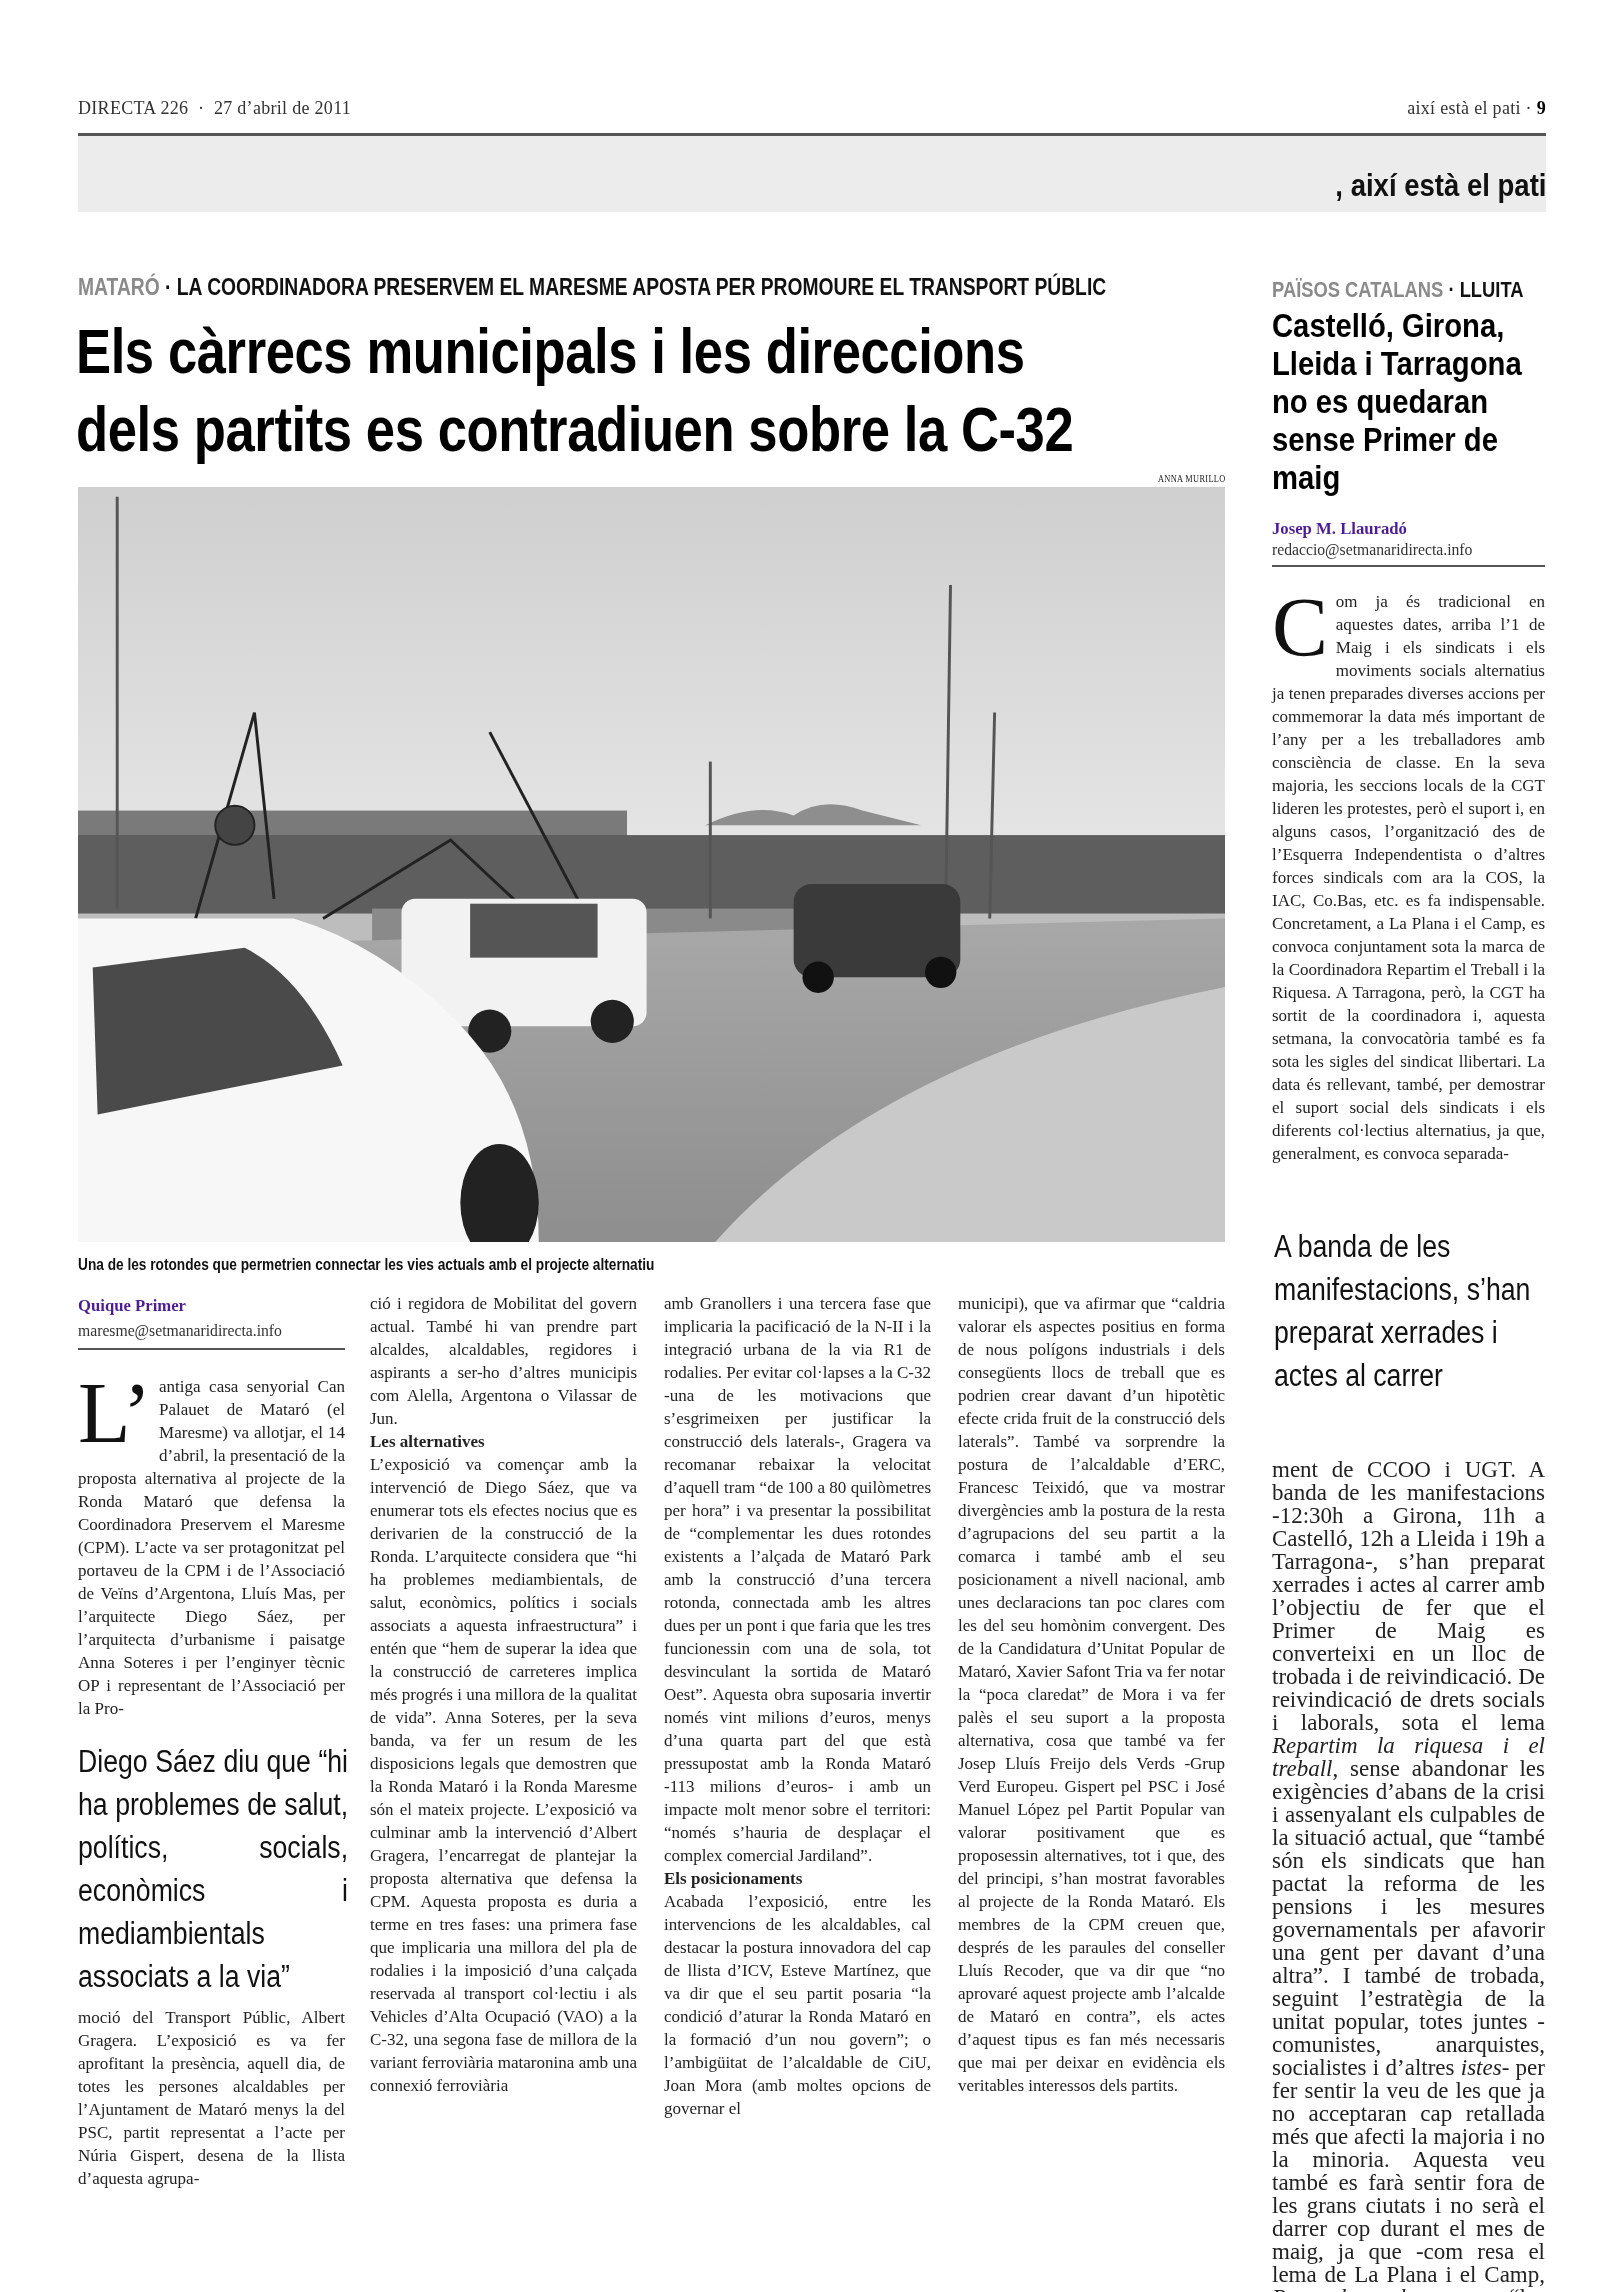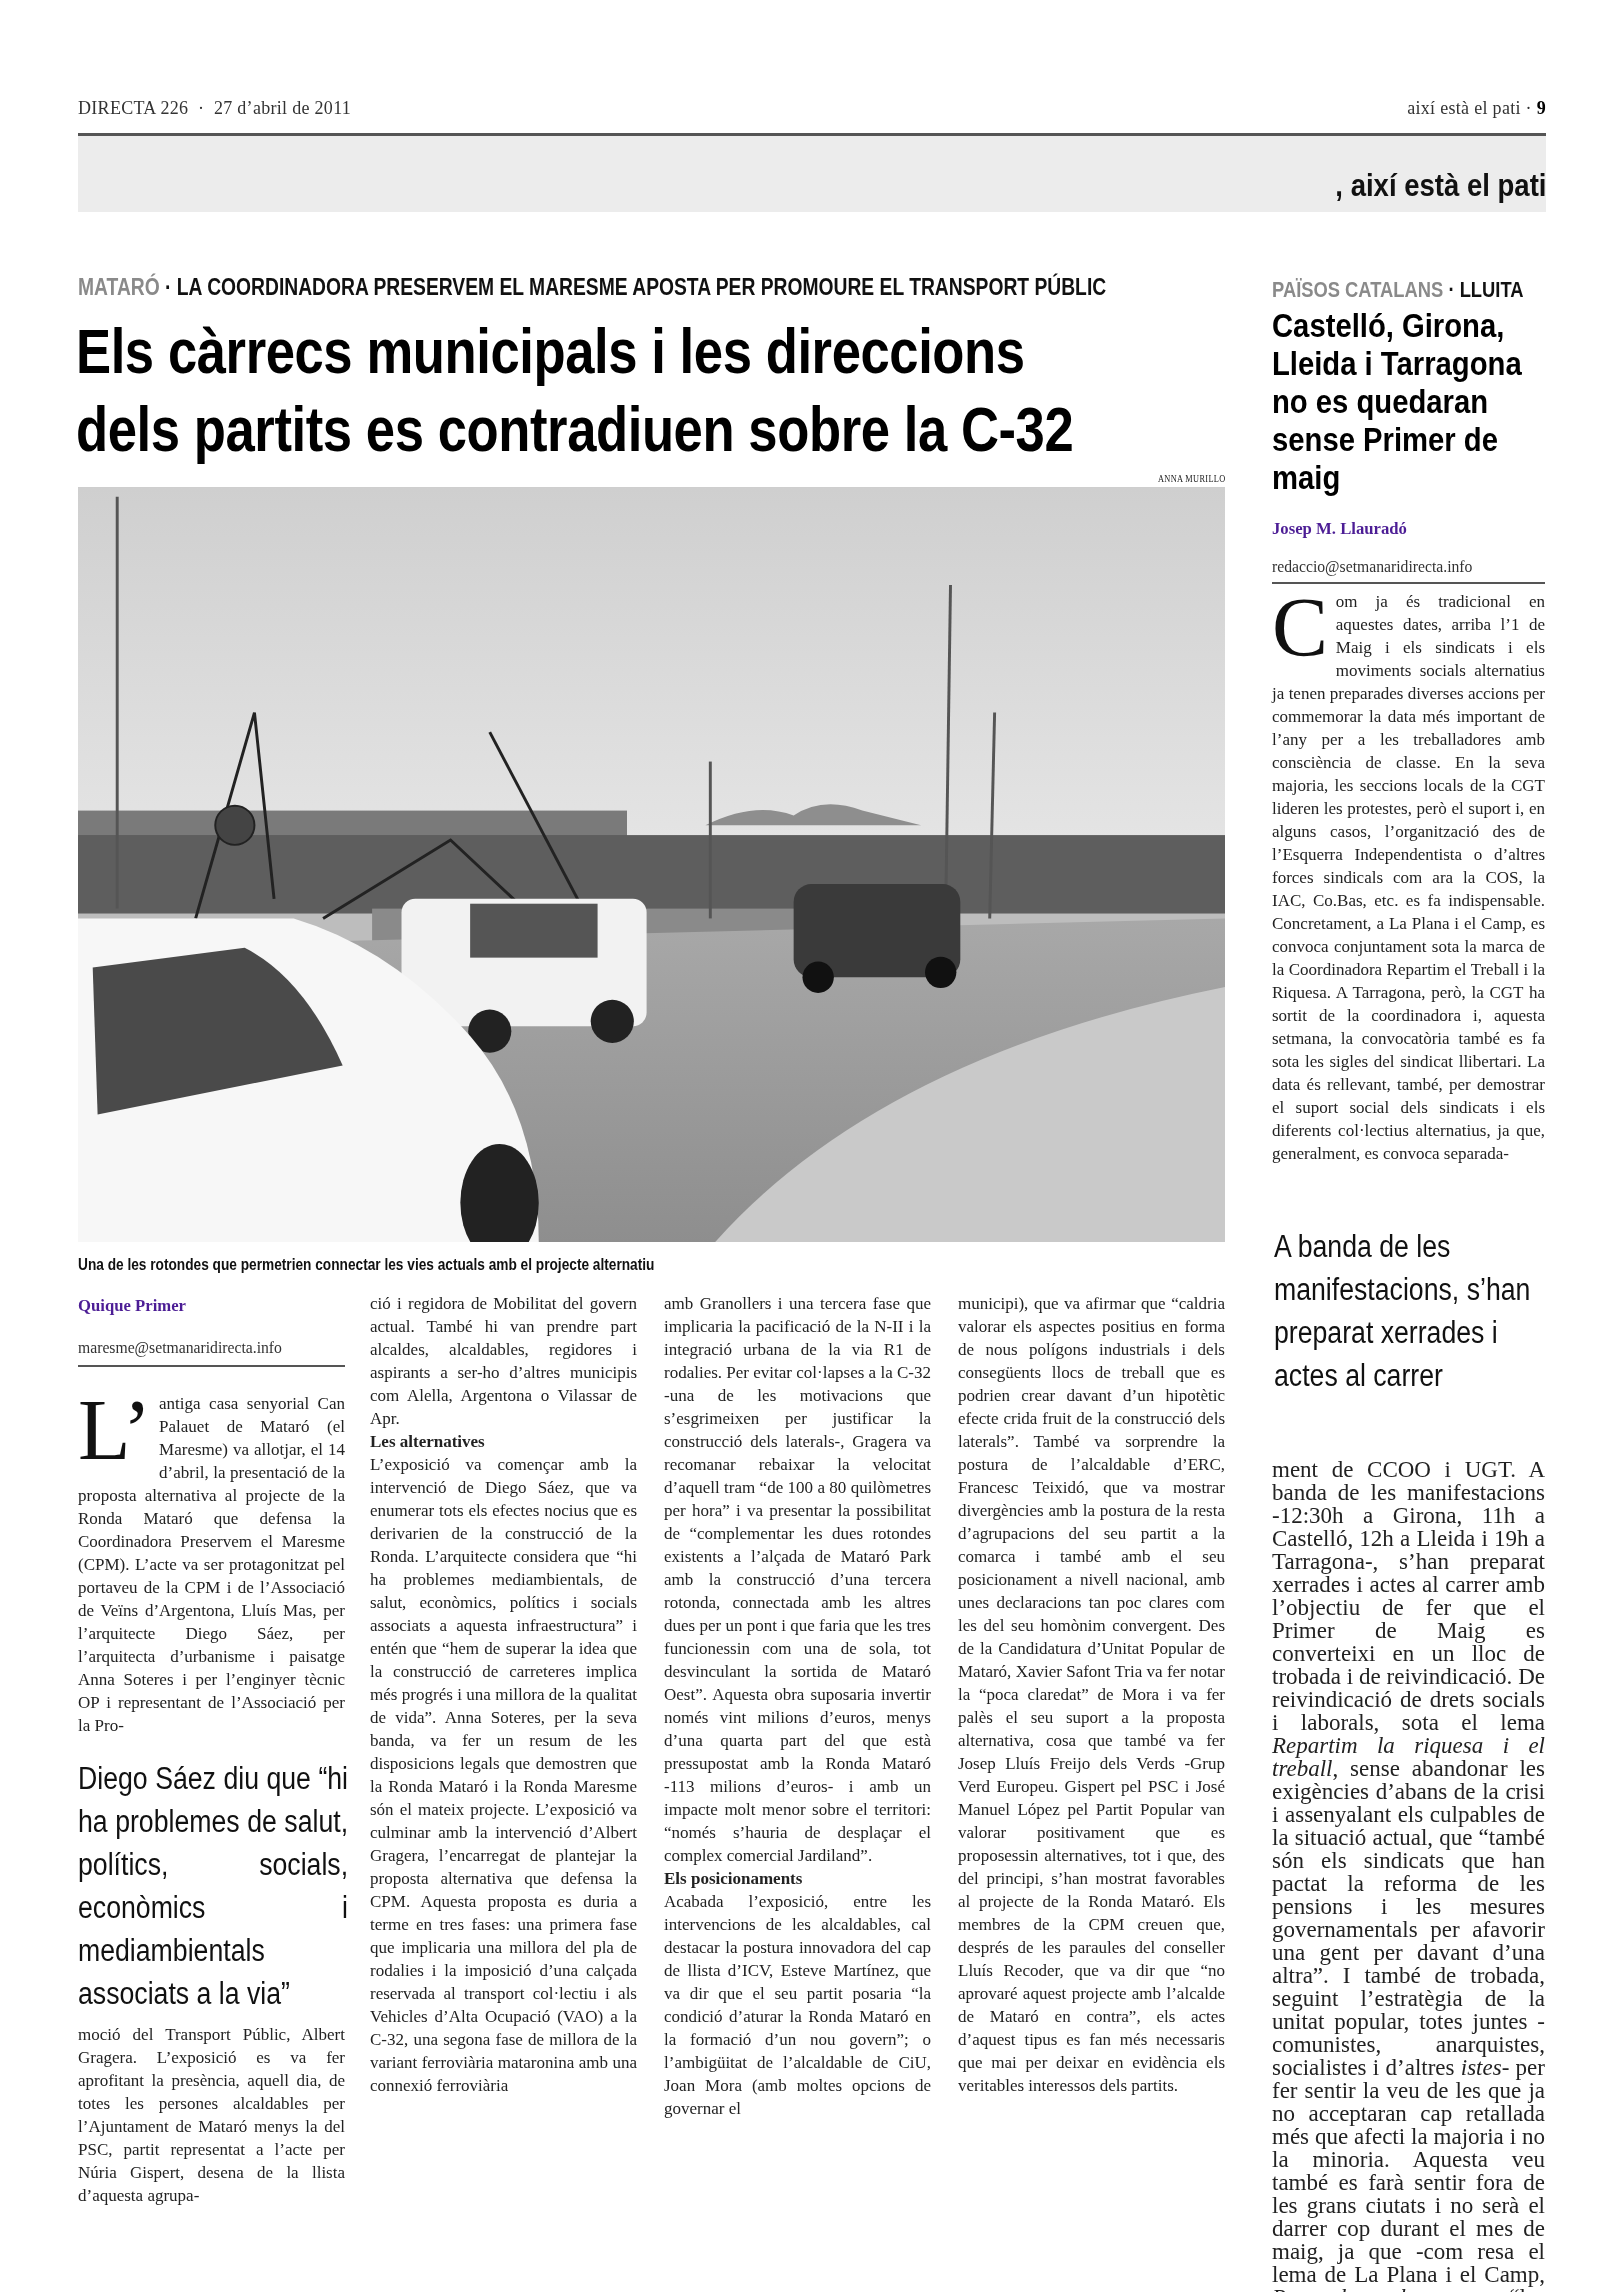--- a/index.html
+++ b/index.html
@@ -22,21 +22,21 @@
   .headline { position: absolute; left: 76px; top: 312px; width: 1372px; font-family: "Liberation Sans", sans-serif; font-weight: bold; font-size: 63px; line-height: 78px; color: #000; transform: scaleX(0.835); transform-origin: left top; letter-spacing: -0.5px; }
   .photo-credit { position: absolute; right: 394px; top: 473px; font-family: "Liberation Serif", serif; font-size: 9.8px; letter-spacing: 0.4px; color: #222; transform: scaleX(0.85); transform-origin: right center; }
 
   .photo { position: absolute; left: 78px; top: 487px; width: 1147px; height: 755px; overflow: hidden; background: #bdbdbd; }
   .photo svg { display: block; }
   .caption { position: absolute; left: 78px; top: 1255px; font-family: "Liberation Sans", sans-serif; font-weight: bold; font-size: 16.7px; white-space: nowrap; transform: scaleX(0.82); transform-origin: left center; color: #111; }
 
   .col { position: absolute; width: 267px; font-family: "Liberation Serif", serif; font-size: 17px; line-height: 23px; color: #222; text-align: justify; hyphens: manual; }
   .col p { margin: 0; }
   .byline-name { font-family: "Liberation Serif", serif; font-weight: bold; font-size: 16.7px; color: #4c1d95; }
-  .byline-email { font-family: "Liberation Serif", serif; font-size: 15.7px; color: #333; margin-top: 19px; }
+  .byline-email { font-family: "Liberation Serif", serif; font-size: 15.7px; color: #333; margin-top: 2px; }
   .byline-rule { height: 2px; background: #555; margin-top: 5.9px; }
   .dropcap { float: left; font-family: "Liberation Serif", serif; font-size: 86px; line-height: 69px; margin: 3.9px 7.8px 0 0; color: #111; }
   .subhead { font-weight: bold; margin-top: 23px; }
   .pullquote { font-family: "Liberation Sans", sans-serif; font-size: 31px; line-height: 43px; color: #111; transform: scaleX(0.86); transform-origin: left top; width: 314px; }
   .col-1 { left: 78px; top: 1294px; }
   .col-2 { left: 370px; top: 1292px; }
   .col-3 { left: 664px; top: 1292px; }
   .col-4 { left: 958px; top: 1292px; }
 
   
@@ -134,21 +134,21 @@
   <div class="byline-email">maresme@setmanaridirecta.info</div>
   <div class="byline-rule"></div>
   <p style="margin-top:25.5px">
     <span class="dropcap">L’</span><span>antiga casa senyorial Can Palauet de Mataró (el Maresme) va allotjar, el 14 d’abril, la presentació de la proposta alternativa al projecte de la Ronda Mataró que defensa la Coordinadora Preservem el Maresme (CPM). L’acte va ser protagonitzat pel portaveu de la CPM i de l’Associació de Veïns d’Argentona, Lluís Mas, per l’arquitecte Diego Sáez, per l’arquitecta d’urbanisme i paisatge Anna Soteres i per l’enginyer tècnic OP i representant de l’Associació per la Pro-</span>
   </p>
   <div class="pullquote" style="margin-top:19.6px;margin-bottom:-11.8px;">Diego Sáez diu que “hi ha problemes de salut, polítics, socials, econòmics i mediambientals associats a la via”</div>
   <p style="margin-top:19.6px">moció del Transport Públic, Albert Gragera. L’exposició es va fer aprofitant la presència, aquell dia, de totes les persones alcaldables per l’Ajuntament de Mataró menys la del PSC, partit representat a l’acte per Núria Gispert, desena de la llista d’aquesta agrupa-</p>
 </div>
 
 <div class="col col-2">
-  <p>ció i regidora de Mobilitat del govern actual. També hi van prendre part alcaldes, alcaldables, regidores i aspirants a ser-ho d’altres municipis com Alella, Argentona o Vilassar de Apr.</p>
+  <p>ció i regidora de Mobilitat del govern actual. També hi van prendre part alcaldes, alcaldables, regidores i aspirants a ser-ho d’altres municipis com Alella, Argentona o Vilassar de Jun.</p>
   <p class="subhead">Les alternatives</p>
   <p>L’exposició va començar amb la intervenció de Diego Sáez, que va enumerar tots els efectes nocius que es derivarien de la construcció de la Ronda. L’arquitecte considera que “hi ha problemes mediambientals, de salut, econòmics, polítics i socials associats a aquesta infraestructura” i entén que “hem de superar la idea que la construcció de carreteres implica més progrés i una millora de la qualitat de vida”. Anna Soteres, per la seva banda, va fer un resum de les disposicions legals que demostren que la Ronda Mataró i la Ronda Maresme són el mateix projecte. L’exposició va culminar amb la intervenció d’Albert Gragera, l’encarregat de plantejar la proposta alternativa que defensa la CPM. Aquesta proposta es duria a terme en tres fases: una primera fase que implicaria una millora del pla de rodalies i la imposició d’una calçada reservada al transport col·lectiu i als Vehicles d’Alta Ocupació (VAO) a la C-32, una segona fase de millora de la variant ferroviària mataronina amb una connexió ferroviària</p>
 </div>
 
 <div class="col col-3">
   <p>amb Granollers i una tercera fase que implicaria la pacificació de la N-II i la integració urbana de la via R1 de rodalies. Per evitar col·lapses a la C-32 -una de les motivacions que s’esgrimeixen per justificar la construcció dels laterals-, Gragera va recomanar rebaixar la velocitat d’aquell tram “de 100 a 80 quilòmetres per hora” i va presentar la possibilitat de “complementar les dues rotondes existents a l’alçada de Mataró Park amb la construcció d’una tercera rotonda, connectada amb les altres dues per un pont i que faria que les tres funcionessin com una de sola, tot desvinculant la sortida de Mataró Oest”. Aquesta obra suposaria invertir només vint milions d’euros, menys d’una quarta part del que està pressupostat amb la Ronda Mataró -113 milions d’euros- i amb un impacte molt menor sobre el territori: “només s’hauria de desplaçar el complex comercial Jardiland”.</p>
   <p class="subhead">Els posicionaments</p>
   <p>Acabada l’exposició, entre les intervencions de les alcaldables, cal destacar la postura innovadora del cap de llista d’ICV, Esteve Martínez, que va dir que el seu partit posaria “la condició d’aturar la Ronda Mataró en la formació d’un nou govern”; o l’ambigüitat de l’alcaldable de CiU, Joan Mora (amb moltes opcions de governar el</p>
 </div>
 

